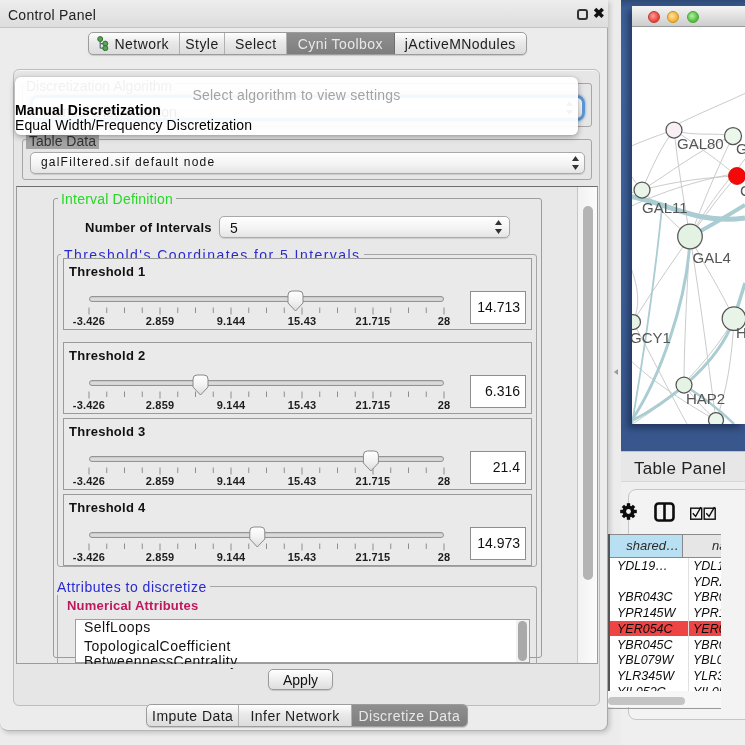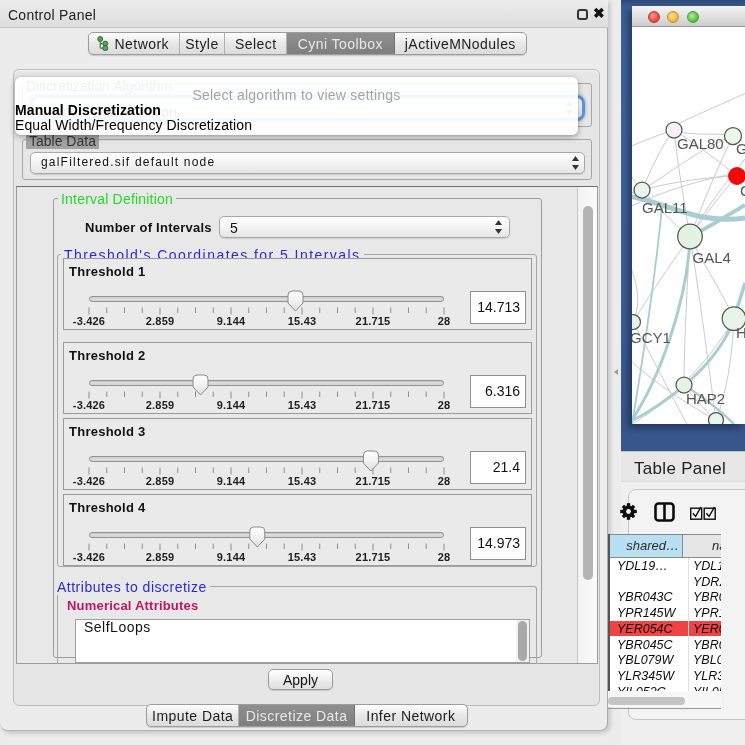--- a/index.html
+++ b/index.html
@@ -318,32 +318,34 @@
 <path d="M185.8 36 Q185.8 32 189.8 32 L196.8 32 Q200.8 32 200.8 36 L200.8 44 L193.3 52 L185.8 44 Z" fill="url(#thg4)" stroke="#8a8a8a" stroke-width="1"></path>
 </svg>
       <div class="vbox">14.973</div>
     </div>
 
   <div class="groupbox" style="left:57px; top:586px; width:480px; height:78px; border-bottom:none; border-radius:3px 3px 0 0;"></div>
   <div class="grouplabel" style="left:54px; top:579px; background:#e8e8e8; color:#2a2ad0; letter-spacing:0.5px;">Attributes to discretize</div>
   <b class="abs" style="left:67px; top:598px; font-size:13px; letter-spacing:0.2px; color:#be185d;">Numerical Attributes</b>
   <div id="biglist" style="left:75px; top:619px; width:455px; height:44px;">
     <div style="height:19px;">SelfLoops</div>
+    <div>TopologicalCoefficient</div>
+    <div>BetweennessCentrality</div>
   </div>
   <div class="abs" style="left:516px; top:620px; width:13px; height:42px; background:#f2f2f2;"></div>
   <div class="abs" style="left:518px; top:621px; width:9px; height:40px; background:#a9a9a9; border-radius:5px;"></div>
 
   <div class="abs" style="left:17px; top:664px; width:560px; height:4px; background:#e6e6e6;"></div>
 
   <div class="btn" style="left:268px; top:669px; width:65px; height:21px; line-height:20px;">Apply</div>
 
   <div class="seg" style="left:146px; top:704px; width:322px;">
     <div class="tab" style="width:93px;">Impute Data</div>
+    <div class="tab" style="width:113px;">Infer Network</div>
     <div class="tab sel" style="width:116px;">Discretize Data</div>
-    <div class="tab" style="width:113px;">Infer Network</div>
   </div>
 
   <div class="abs" style="left:15px; top:77px; width:563px; height:58px;
       background:rgba(255,255,255,0.93); border-radius:6px;
       box-shadow:0 2px 6px rgba(0,0,0,0.33), 0 0 1px rgba(0,0,0,0.25);">
     <div style="position:absolute; left:0; top:10px; width:100%; text-align:center; color:#a3a3a3; font-size:14px; letter-spacing:0.25px;">Select algorithm to view settings</div>
     <div style="position:absolute; left:0px; top:25px; font-weight:bold; color:#000; font-size:14px; letter-spacing:0.1px;">Manual Discretization</div>
     <div style="position:absolute; left:0px; top:40px; color:#000; font-size:14px; letter-spacing:0.1px;">Equal Width/Frequency Discretization</div>
   </div>
 

